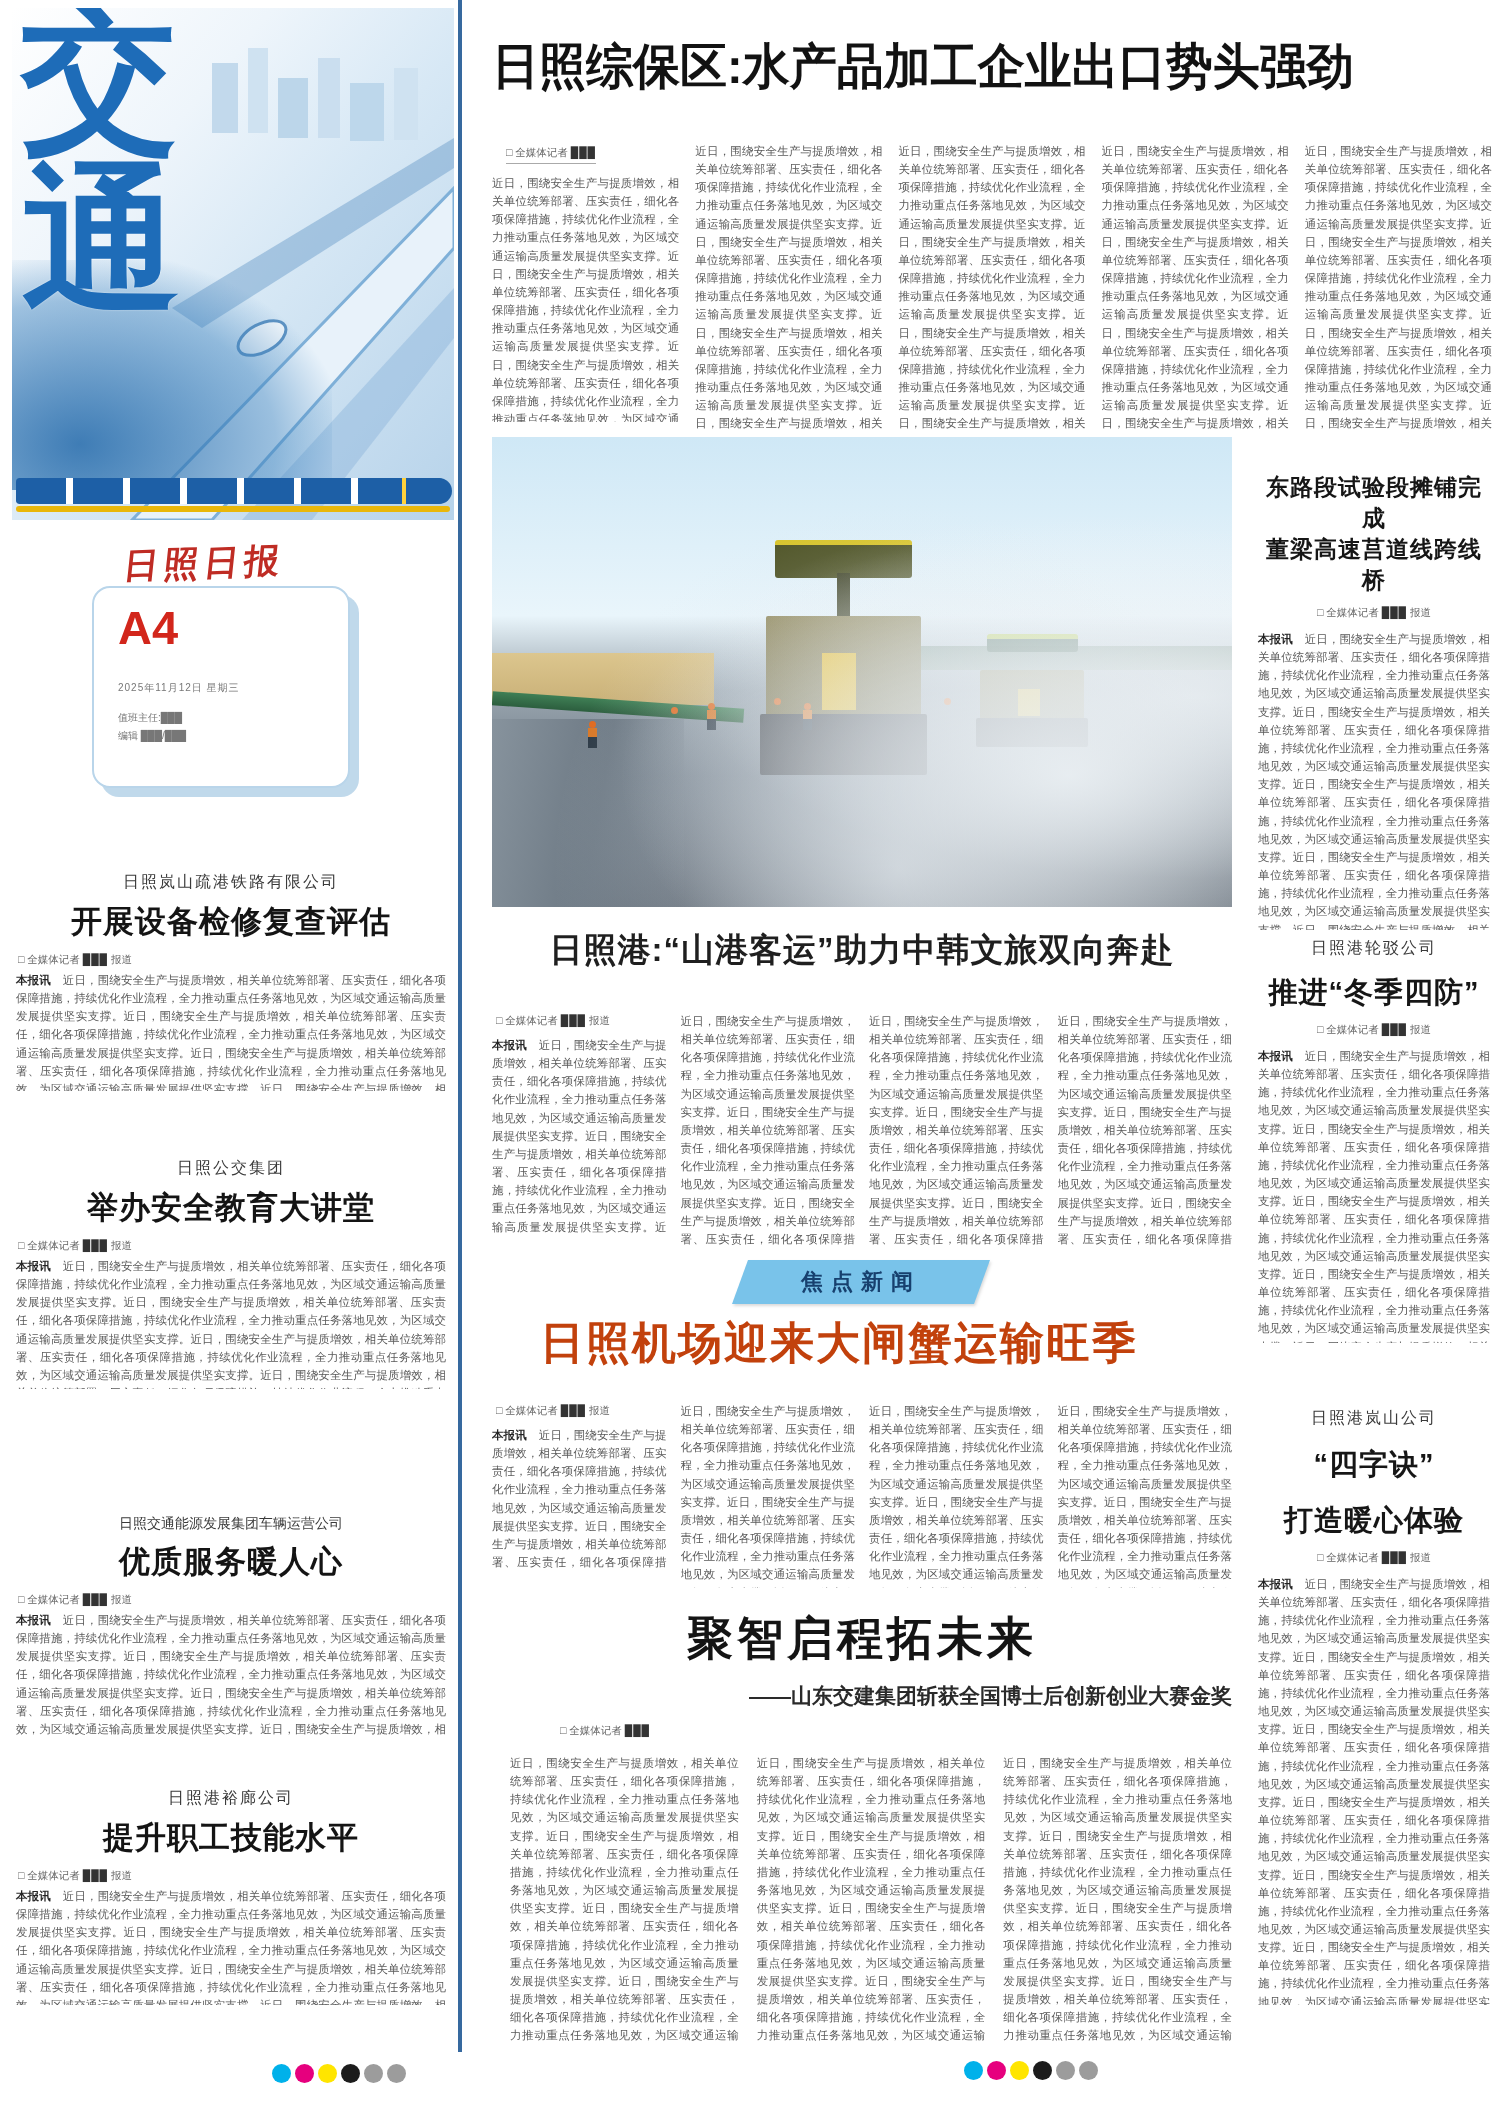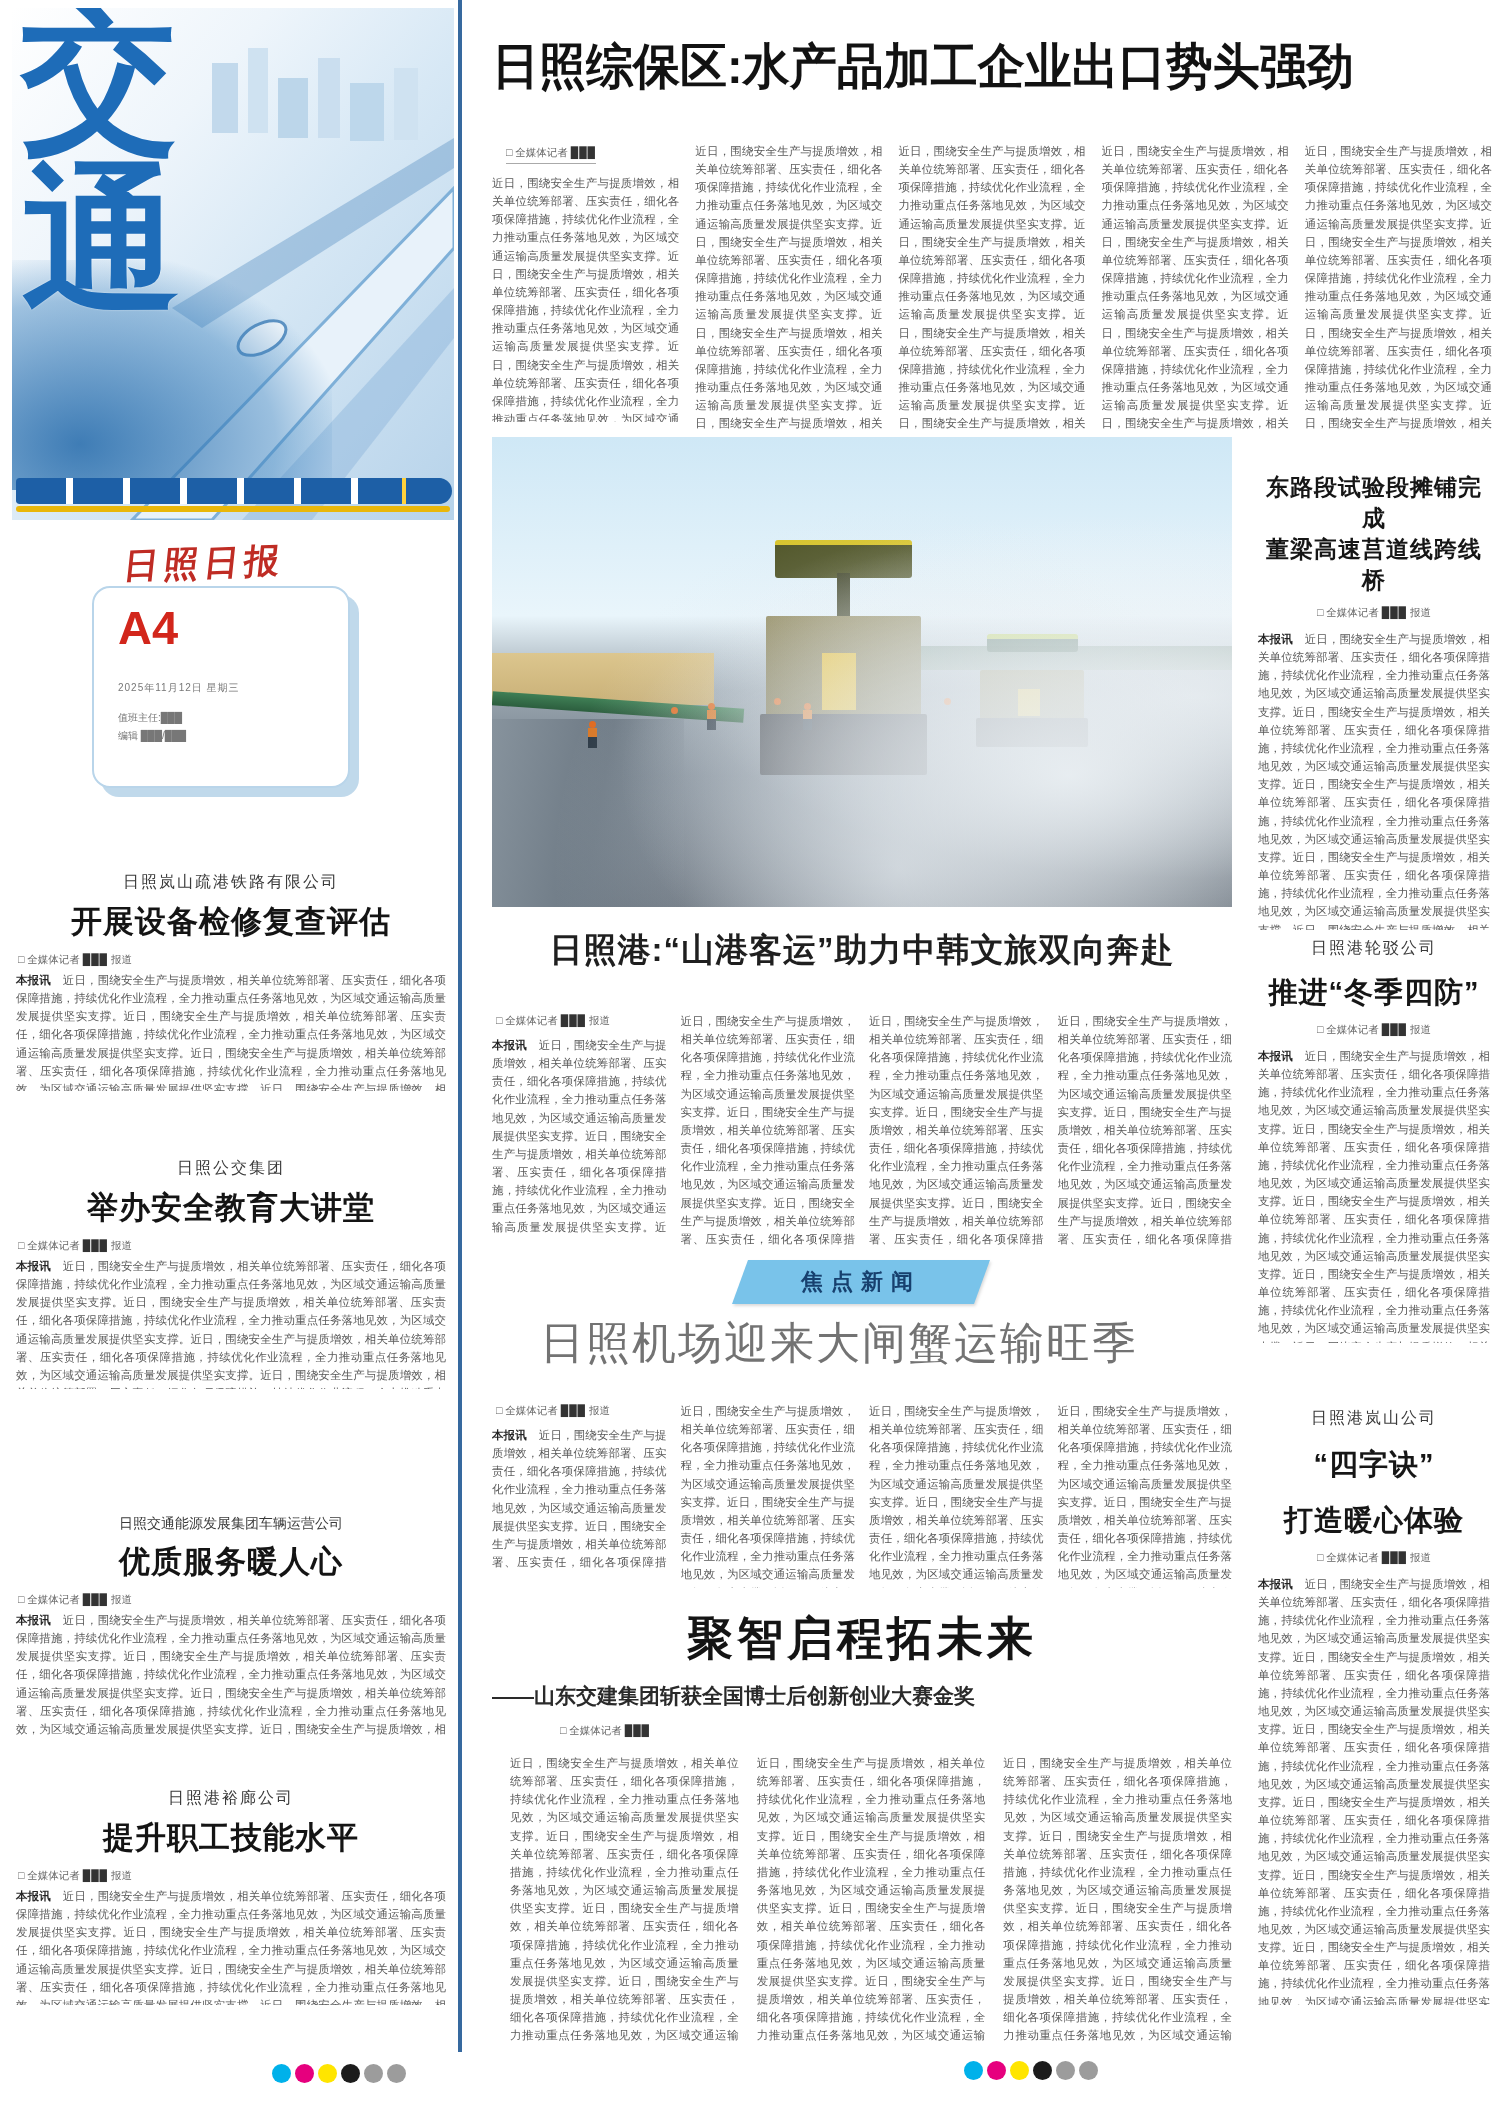--- a/index.html
+++ b/index.html
@@ -53,25 +53,25 @@
   .la { position:absolute; left:10px; width:442px; }
   .la-title { text-align:center; font-size:31px; font-weight:900; color:#141414; margin-top:8px; letter-spacing:1px; }
   .la-byline { margin:10px 0 4px 8px; }
   .la-body { padding:0 6px; }
 
   
   .h1 { position:absolute; left:492px; top:34px; width:1000px; font-size:47px; font-weight:900; color:#121212;
         white-space:nowrap; letter-spacing:0; transform:scaleY(1.04); transform-origin:top left; }
   .h2 { position:absolute; left:492px; top:928px; width:740px; text-align:center; font-size:33px; font-weight:800;
         color:#1f1f1f; letter-spacing:1px; }
-  .h3 { position:absolute; left:540px; top:1314px; width:650px; font-size:44px; font-weight:400; color:#737373;
+  .h3 { position:absolute; left:540px; top:1314px; width:650px; font-size:44px; font-weight:700; color:#c2410c;
         white-space:nowrap; letter-spacing:2px; }
   .h4 { position:absolute; left:492px; top:1608px; width:740px; text-align:center; font-size:46px; font-weight:900;
         color:#141414; letter-spacing:4px; }
-  .h4sub { position:absolute; left:492px; top:1682px; width:740px; text-align:left; font-size:21px; font-weight:700;
+  .h4sub { position:absolute; left:492px; top:1682px; width:740px; text-align:right; font-size:21px; font-weight:700;
         color:#2a2a2a; }
   .byline-main4 { position:absolute; left:560px; top:1724px; }
 
   .badge { position:absolute; left:740px; top:1260px; width:242px; height:44px; background:#79c3ea;
         transform:skewX(-20deg); box-shadow:2px 2px 3px rgba(0,0,0,.15); }
   .badge-txt { width:100%; height:100%; display:flex; align-items:center; justify-content:center;
         transform:skewX(20deg); font-size:22px; font-weight:900; color:#17406e; letter-spacing:8px; }
 
   
   .photo { position:absolute; left:492px; top:437px; width:740px; height:470px; overflow:hidden;

